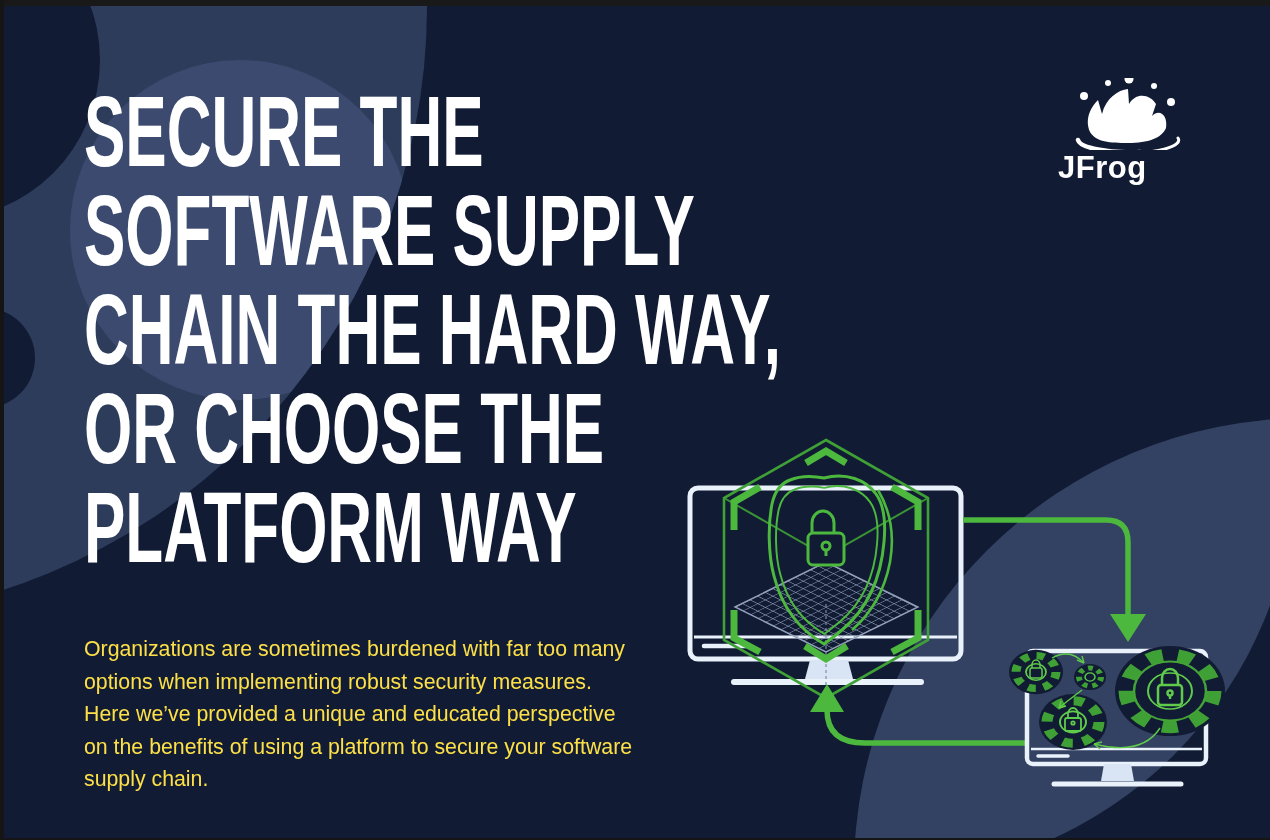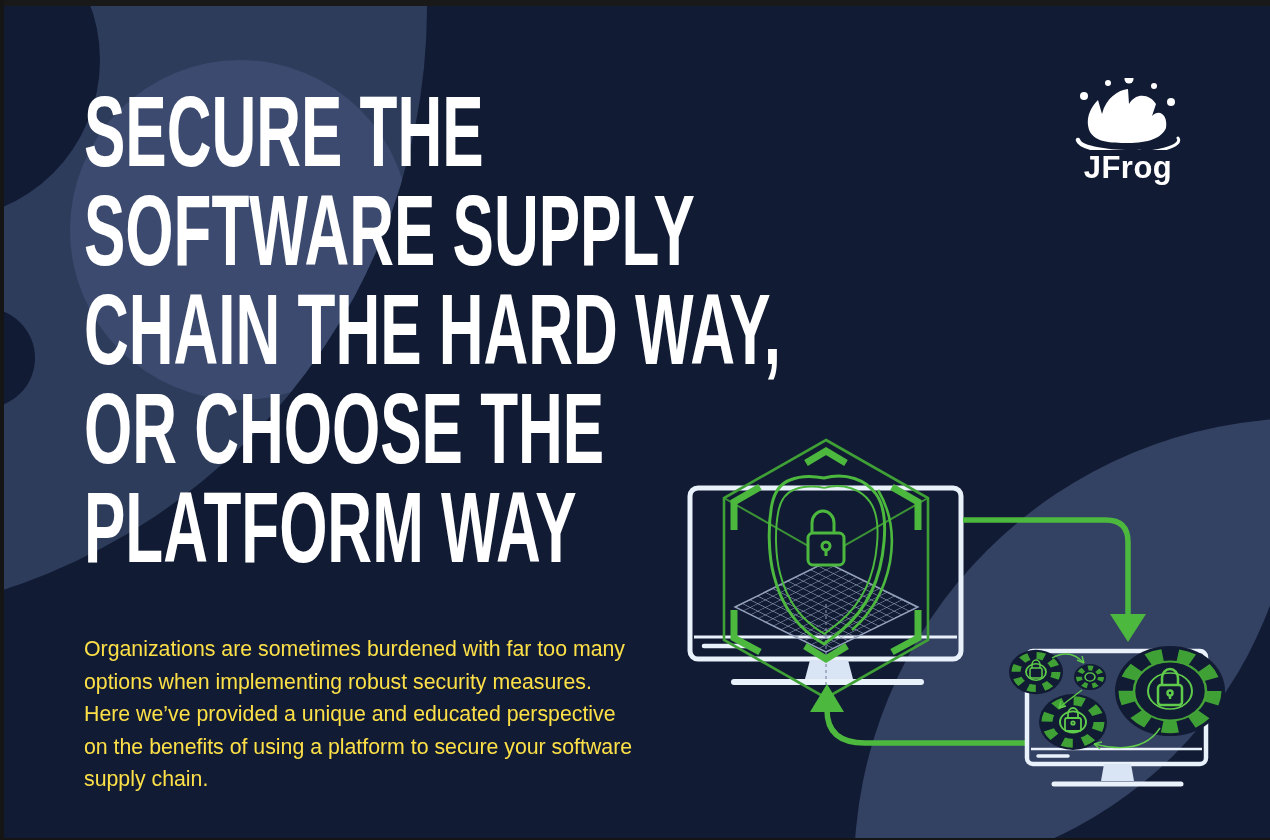--- a/index.html
+++ b/index.html
@@ -20,21 +20,20 @@
     font-size:100px;line-height:99px;white-space:nowrap;
     transform:scaleX(0.62);transform-origin:0 0;
     letter-spacing:0px;
   }
   .body-copy{
     position:absolute;left:84px;top:633px;width:552px;z-index:10;
     color:#fde047;font-size:21.3px;line-height:32.6px;font-weight:400;
   }
   .logo{
     position:absolute;left:1058px;top:78px;width:140px;height:115px;z-index:10;
-    text-align:center;
   }
   .logo-wordmark{
     position:absolute;left:0;top:72px;width:140px;
     color:#FFFFFF;font-size:31px;font-weight:700;letter-spacing:0.5px;
   }
 </style>
 </head>
 <body>
 
 <div class="page">

